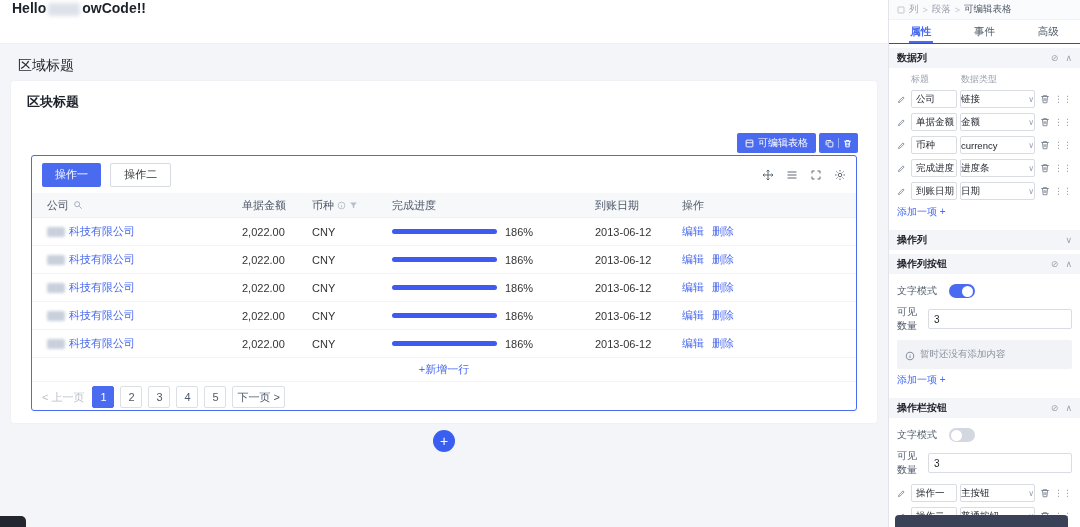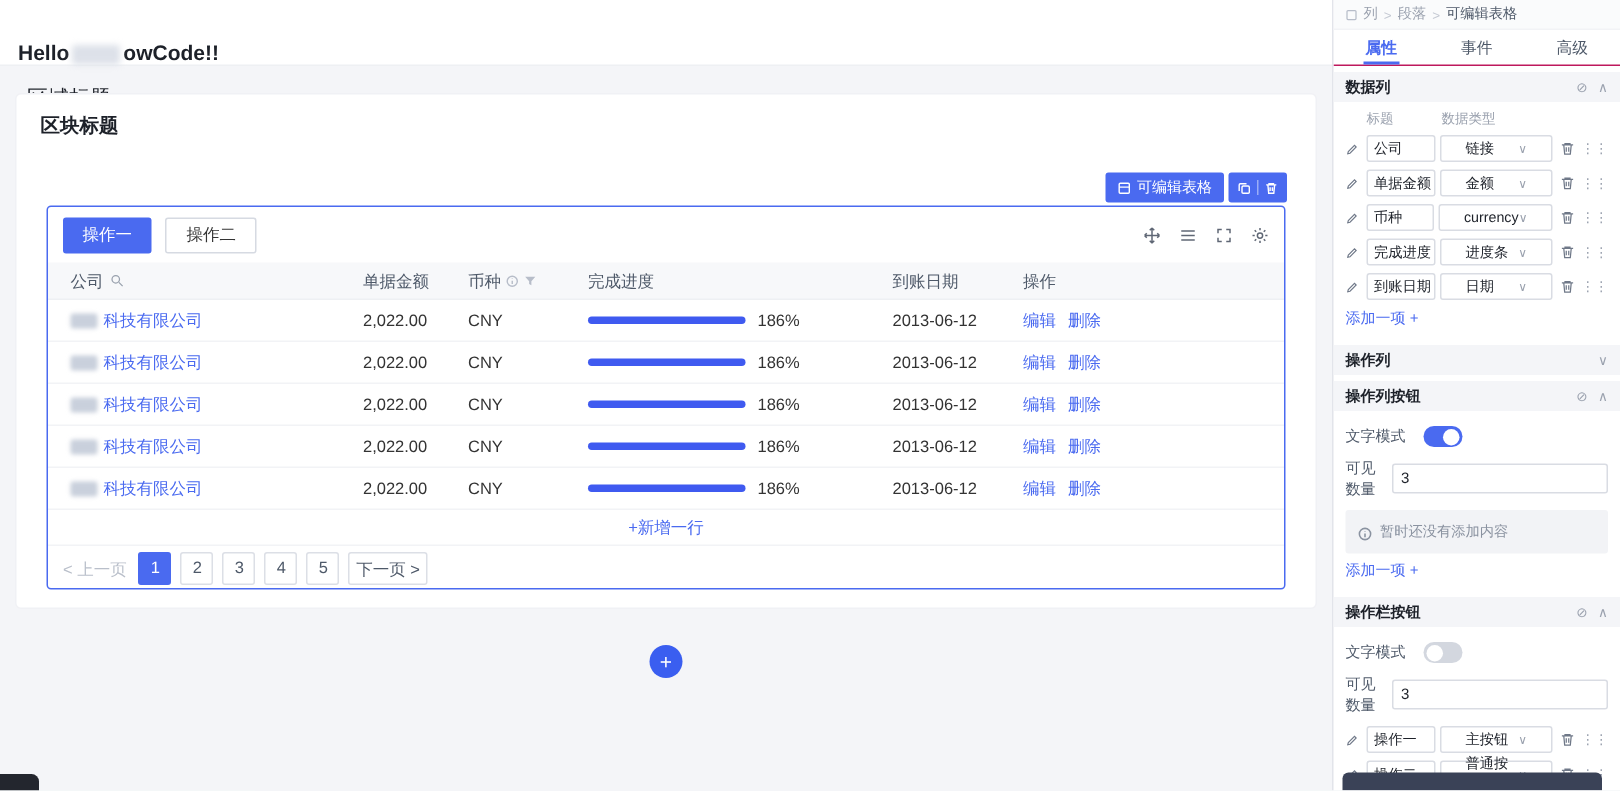--- a/index.html
+++ b/index.html
@@ -2,25 +2,25 @@
 <html><head>
 <meta charset="utf-8">
 <style>
   *{margin:0;padding:0;box-sizing:border-box}
   html,body{width:1080px;height:527px;overflow:hidden}
   body{font-family:"Liberation Sans","DejaVu Sans",sans-serif;background:#eceff3;font-size:12px;color:#333}
   #app{position:relative;width:1080px;height:527px}
 
   
   .main{position:absolute;left:0;top:0;width:888px;height:527px;background:#f4f5f8}
-  .topbar{height:44px;background:#fff;display:flex;align-items:flex-end;padding:0 12px;border-bottom:1px solid #eef0f3}
+  .topbar{height:44px;background:#fff;display:flex;align-items:flex-start;padding:0 12px;border-bottom:1px solid #eef0f3}
   .greeting{font-weight:bold;font-size:14px;color:#1d2129}
   .blurchip{display:inline-block;width:32px;height:13px;background:#dde1e9;border-radius:2px;margin:0 2px;vertical-align:middle;filter:blur(2px)}
   .region-title{font-weight:normal;font-size:14px;color:#1d2129;margin:13px 0 0 18px}
-  .card{position:absolute;left:10px;top:62px;width:868px;height:344px;background:#fff;border:1px solid #f0f1f5;border-radius:4px}
+  .card{position:absolute;left:10px;top:80px;width:868px;height:344px;background:#fff;border:1px solid #f0f1f5;border-radius:4px}
   .block-title{font-weight:bold;font-size:13px;color:#1d2129;padding:12px 0 0 16px}
 
   .twrap{position:absolute;left:20px;top:74px;width:826px;height:256px;border:1.5px solid #4a6af0;border-radius:3px;background:#fff}
   .badge-row{position:absolute;top:-23px;right:-2px;display:flex;gap:3px;align-items:center}
   .sel-badge{background:#4a6af0;color:#fff;font-size:10px;height:20px;display:flex;align-items:center;gap:4px;padding:0 8px;border-radius:2px}
   .mini-btns{background:#4a6af0;height:20px;display:flex;align-items:center;border-radius:2px;padding:0 2px}
   .mini-btn{padding:0 4px;display:flex;align-items:center;cursor:pointer}
   .mini-divider{width:1px;height:10px;background:rgba(255,255,255,.45)}
 
   .toolbar{display:flex;align-items:center;justify-content:space-between;padding:6px 10px;height:37px}
@@ -61,21 +61,21 @@
   .ptab.active{color:#4a6af0;font-weight:bold}
   .ptab.active::after{content:"";position:absolute;bottom:0;left:20px;right:20px;height:2px;background:#4a6af0}
   .sec-head{display:flex;align-items:center;justify-content:space-between;background:#f4f5f8;height:20px;padding:0 8px;font-weight:bold;color:#1d2129;font-size:10px;margin-top:4px;cursor:pointer}
   .hicons{display:flex;gap:7px;color:#9aa1ae;font-weight:normal;font-size:9px;align-items:center}
   .sec-body{padding:5px 8px 3px 8px}
   .lblrow{display:flex;color:#9aa1ae;font-size:9px;margin:0 0 4px 14px}
   .lblrow .l1{width:50px}
   .frow{display:flex;align-items:center;gap:3px;margin-bottom:5px;height:18px}
   .pencil{width:11px;display:flex;align-items:center;cursor:pointer}
   .ibox{width:46px;height:18px;border:1px solid #d9dce3;border-radius:2px;display:flex;align-items:center;padding:0 4px;font-size:9.5px;color:#1d2129;background:#fff;white-space:nowrap;overflow:hidden;cursor:text}
-  .sbox{flex:1;height:18px;border:1px solid #d9dce3;border-radius:2px;display:flex;align-items:center;justify-content:space-between;padding:0 16px;font-size:9.5px;color:#1d2129;background:#fff;cursor:pointer}
+  .sbox{flex:1;height:18px;border:1px solid #d9dce3;border-radius:2px;display:flex;align-items:center;justify-content:space-between;padding:0 0;font-size:9.5px;color:#1d2129;background:#fff;cursor:pointer}
   .chev{color:#9aa1ae;font-size:8px}
   .trash{width:13px;display:flex;justify-content:center;cursor:pointer}
   .drag{color:#9aa1ae;font-size:9px;cursor:grab;letter-spacing:0}
   .addlink{color:#4a6af0;font-size:10px;margin:3px 0 4px;cursor:pointer}
   .togglerow{display:flex;align-items:center;gap:12px;margin:5px 0 7px;font-size:10px;color:#4e5969}
   .toggle{width:26px;height:14px;border-radius:8px;position:relative;cursor:pointer}
   .toggle.on{background:#4a6af0}
   .toggle.off{background:#d3d7df}
   .knob{position:absolute;top:1.5px;width:11px;height:11px;border-radius:50%;background:#fff}
   .toggle.on .knob{right:2px}

